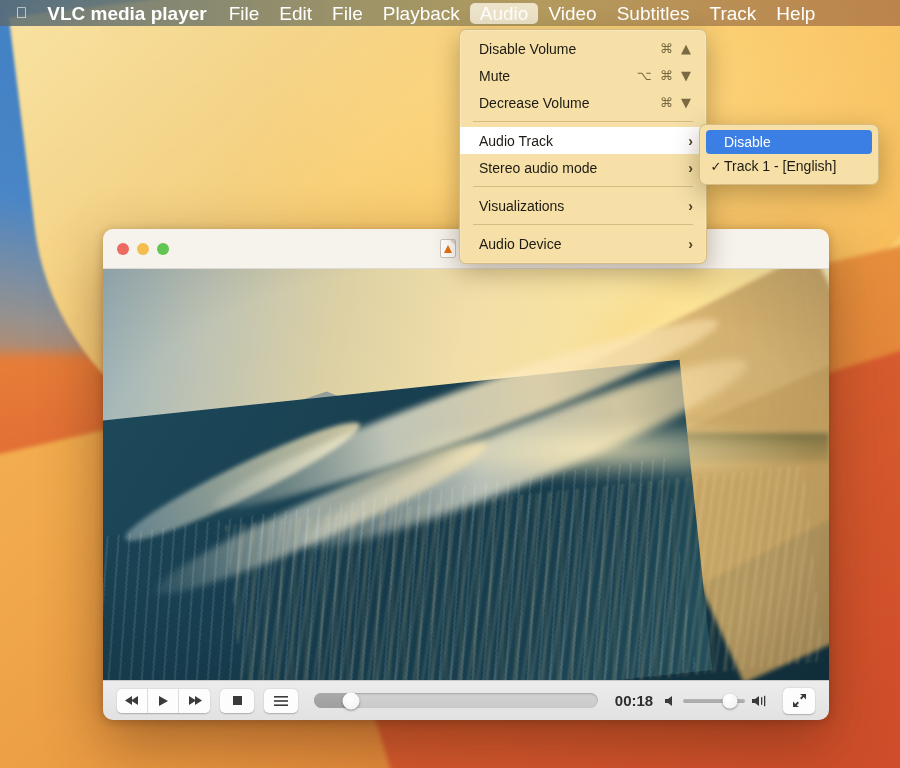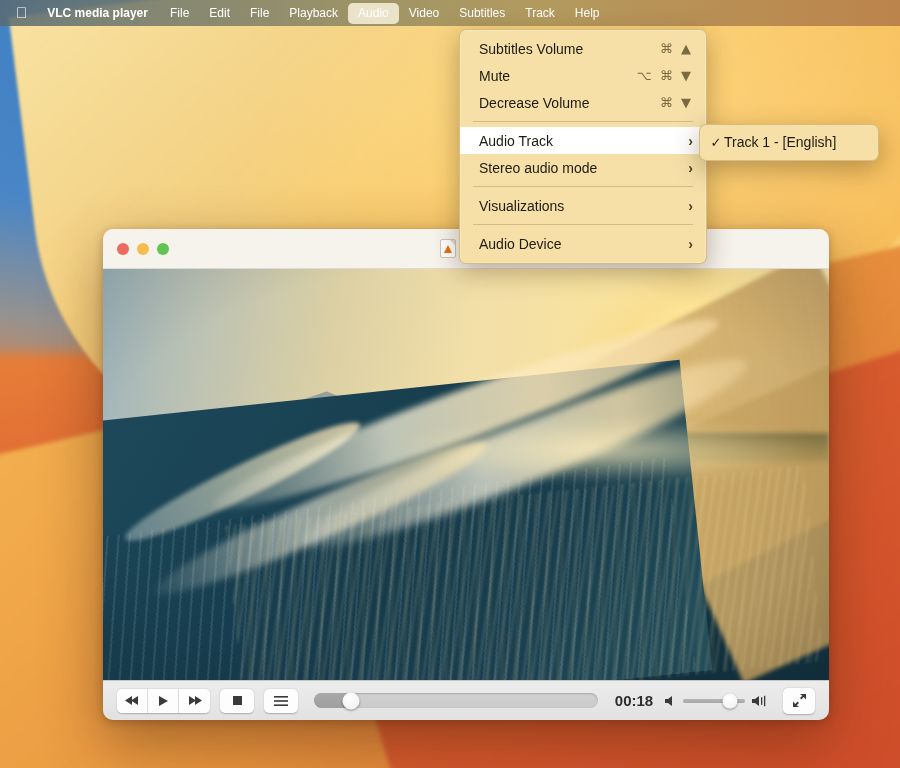--- a/index.html
+++ b/index.html
@@ -82,21 +82,21 @@
         rgba(168,112,70,0.76) 100%);
     backdrop-filter: blur(20px);
     z-index: 50;
   }
   .apple-logo {
     font-size: 15px; color: #fff;
     margin: 0 10px 2px 6px;
     line-height: 1;
   }
   .menu-item {
-    font-size: 12px; color: #ffffff;
+    font-size: 19px; color: #ffffff;
     padding: 2px 10px;
     border-radius: 5px;
     white-space: nowrap;
     line-height: 17px;
   }
   .menu-item.app-name { font-weight: bold; padding-right: 12px; }
   .menu-item.active {
     background: rgba(248,240,220,0.85);
     color: #ffffff;
   }
@@ -573,21 +573,21 @@
           <polygon class="ico" points="14,1 14,6.4 11.7,4.1 9.4,6.4 8,5 10.3,2.7 8,1"></polygon>
           <polygon class="ico" points="1,14 1,8.6 3.3,10.9 5.6,8.6 7,10 4.7,12.3 7,14"></polygon>
         </svg>
       </div>
 
     </div>
   </div>
 
   <div class="dropdown">
     <div class="mrow">
-      <span class="lbl">Subtitles Volume</span>
+      <span class="lbl">Disable Volume</span>
       <span class="sc">⌘ ▲</span>
     </div>
     <div class="mrow">
       <span class="lbl">Mute</span>
       <span class="sc">⌥ ⌘ ▼</span>
     </div>
     <div class="mrow">
       <span class="lbl">Decrease Volume</span>
       <span class="sc">⌘ ▼</span>
     </div>
@@ -612,19 +612,23 @@
 
     <div class="msep"></div>
 
     <div class="mrow">
       <span class="lbl">Audio Device</span>
       <span class="arrow">›</span>
     </div>
   </div>
 
   <div class="submenu">
+    <div class="srow sel">
+      <span class="check"></span>
+      <span>Disable</span>
+    </div>
     <div class="srow">
       <span class="check">✓</span>
       <span>Track 1 - [English]</span>
     </div>
   </div>
 
 </div>
 
 </body></html>

